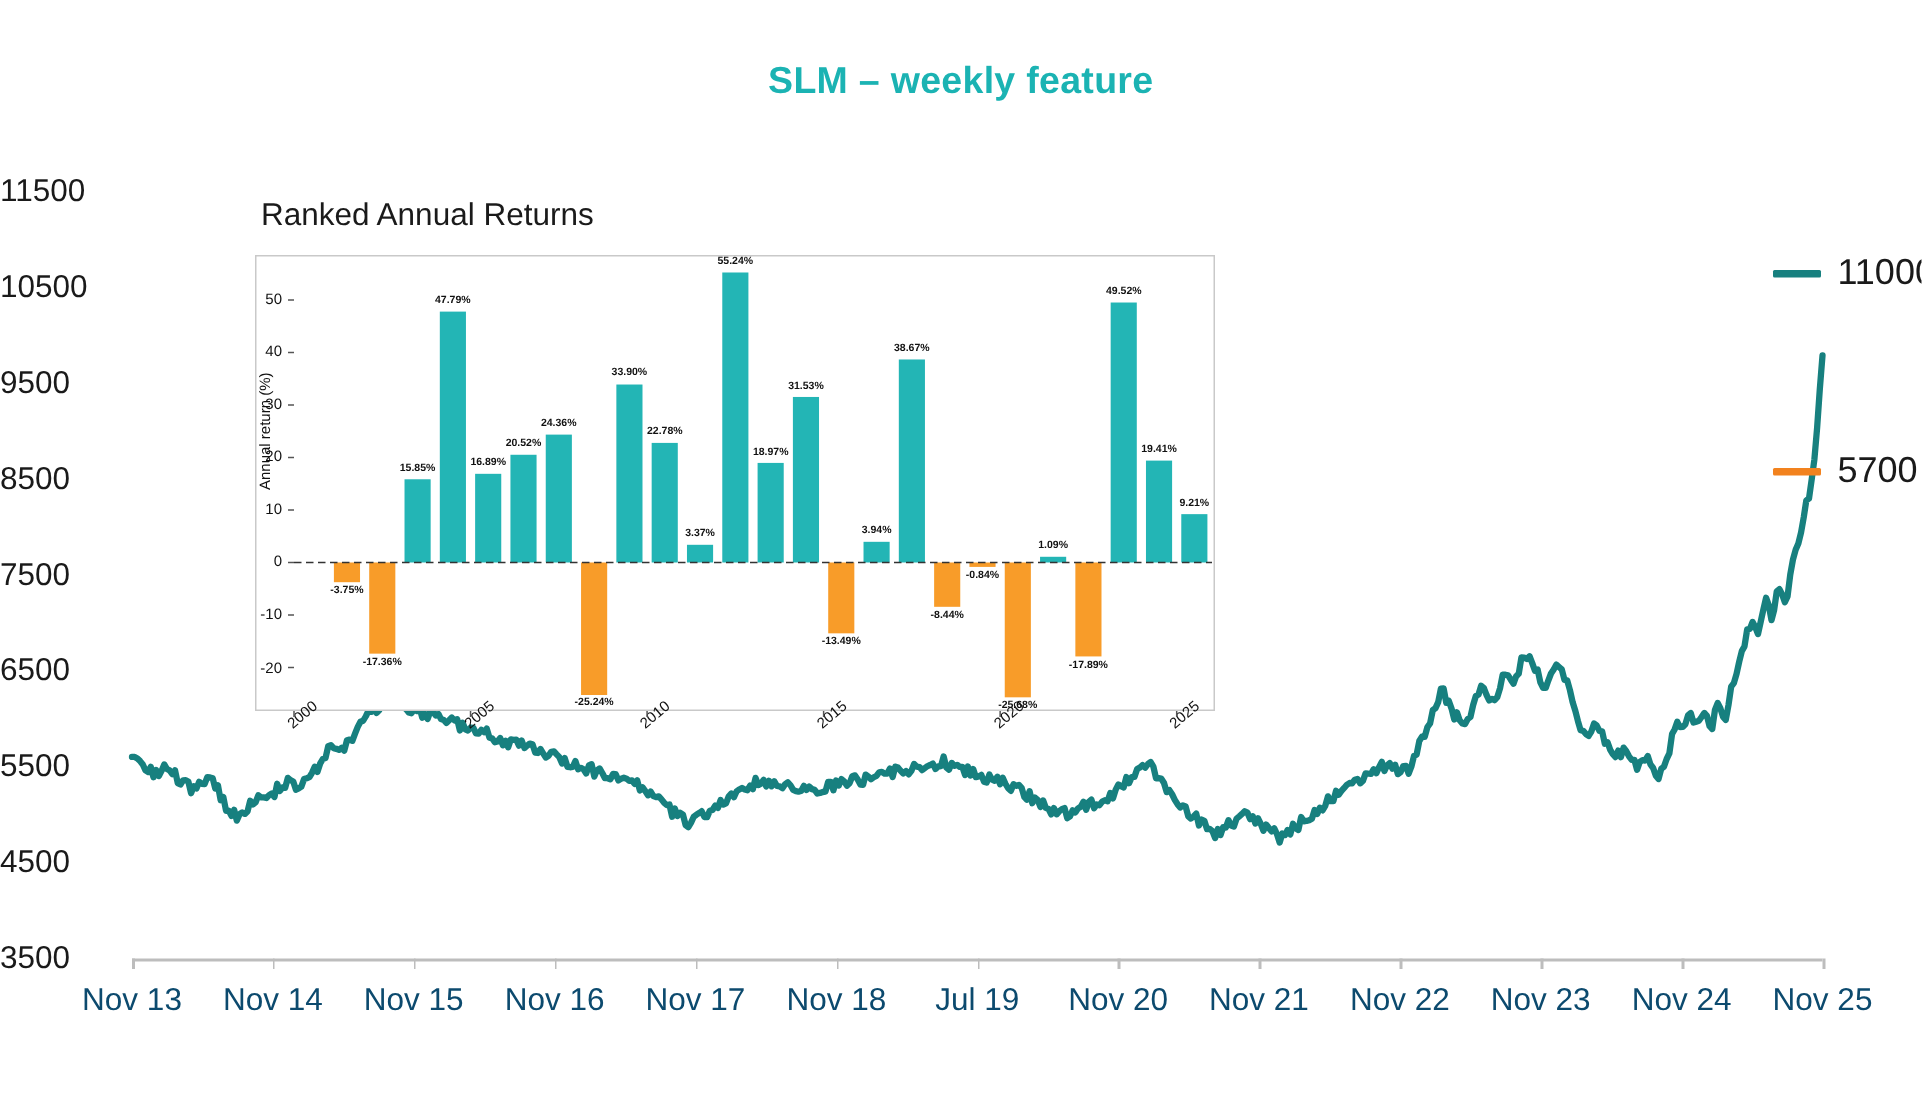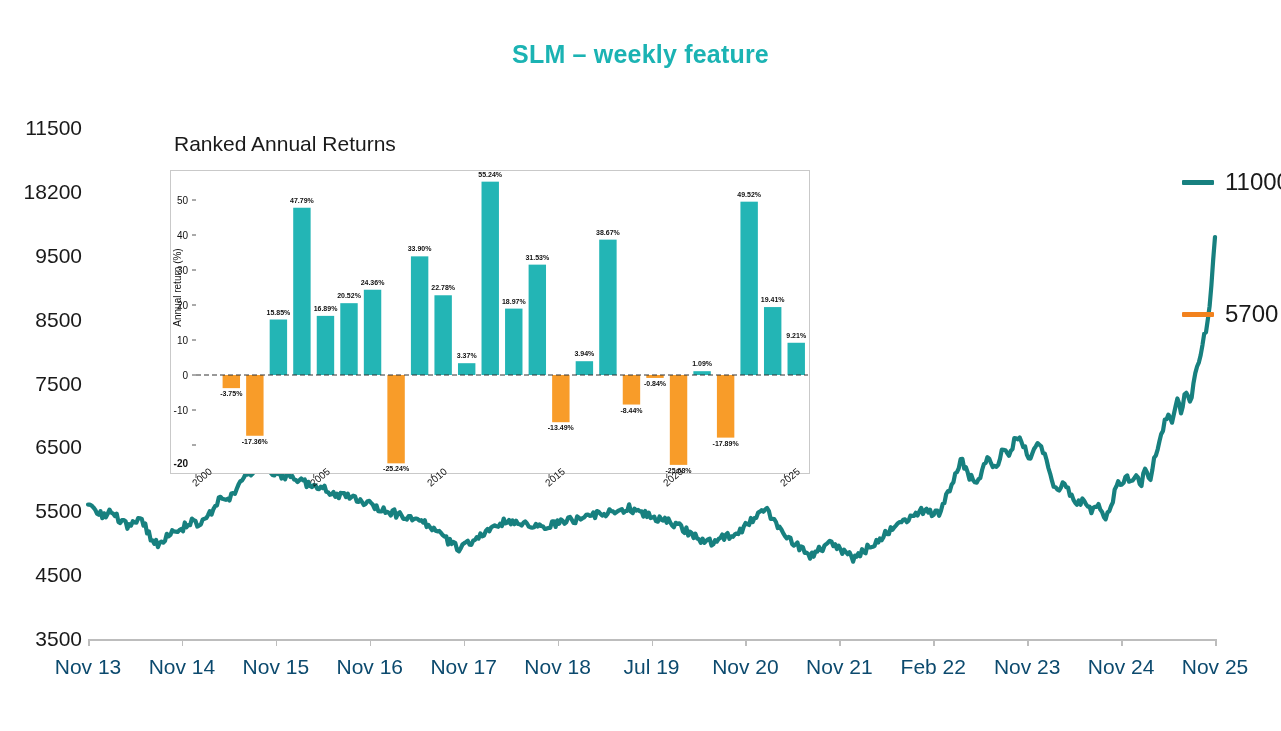--- a/index.html
+++ b/index.html
@@ -33,21 +33,21 @@
     position: absolute;
     left: 0;
     top: 110px;
     width: 1281px;
     height: 580px;
   }
   .outer-ytick {
     position: absolute;
     right: 0;
     width: 82px;
-    text-align: right;
+    text-align: left;
     font-size: 21px;
     color: #1a1a1a;
     transform: translateY(-50%);
     white-space: nowrap;
   }
   .outer-xtick {
     position: absolute;
     top: 0;
     font-size: 21px;
     color: #0c4a6e;
@@ -175,21 +175,21 @@
 </style>
 </head>
 <body>
 
 <div id="chart-title">SLM – weekly feature</div>
 
 <div id="outer-chart">
 
   <div id="outer-yticks">
       <div class="outer-ytick" style="top: 18px; right: 1199px;">11500</div>
-      <div class="outer-ytick" style="top: 81.875px; right: 1199px;">18200</div>
+      <div class="outer-ytick" style="top: 81.875px; right: 1199px;">10500</div>
       <div class="outer-ytick" style="top: 145.75px; right: 1199px;">9500</div>
       <div class="outer-ytick" style="top: 209.625px; right: 1199px;">8500</div>
       <div class="outer-ytick" style="top: 273.5px; right: 1199px;">7500</div>
       <div class="outer-ytick" style="top: 337.375px; right: 1199px;">6500</div>
       <div class="outer-ytick" style="top: 401.25px; right: 1199px;">5500</div>
       <div class="outer-ytick" style="top: 465.125px; right: 1199px;">4500</div>
       <div class="outer-ytick" style="top: 529px; right: 1199px; padding-left: 16px;">3500</div>
     </div>
 
   <div id="outer-axis-line"></div>
@@ -211,21 +211,21 @@
   <div id="outer-xticks">
       <div class="outer-xtick" style="left: 88px; top: 545px;">Nov 13</div>
       <div class="outer-xtick" style="left: 181.917px; top: 545px;">Nov 14</div>
       <div class="outer-xtick" style="left: 275.833px; top: 545px;">Nov 15</div>
       <div class="outer-xtick" style="left: 369.75px; top: 545px;">Nov 16</div>
       <div class="outer-xtick" style="left: 463.667px; top: 545px;">Nov 17</div>
       <div class="outer-xtick" style="left: 557.583px; top: 545px;">Nov 18</div>
       <div class="outer-xtick" style="left: 651.5px; top: 545px;">Jul 19</div>
       <div class="outer-xtick" style="left: 745.417px; top: 545px;">Nov 20</div>
       <div class="outer-xtick" style="left: 839.333px; top: 545px;">Nov 21</div>
-      <div class="outer-xtick" style="left: 933.25px; top: 545px;">Feb 22</div>
+      <div class="outer-xtick" style="left: 933.25px; top: 545px;">Nov 22</div>
       <div class="outer-xtick" style="left: 1027.17px; top: 545px;">Nov 23</div>
       <div class="outer-xtick" style="left: 1121.08px; top: 545px;">Nov 24</div>
       <div class="outer-xtick" style="left: 1215px; top: 545px; text-align: right;">Nov 25</div>
     </div>
 
   <svg id="outer-plot-svg" viewBox="0 0 1281 580" preserveAspectRatio="none">
     <path id="main-line-path" fill="none" stroke="#17807F" stroke-width="4.2" stroke-linejoin="round" stroke-linecap="round" d="M88.0 394.6 L89.8 394.6 L91.6 395.6 L93.4 397.4 L95.2 399.7 L97.0 403.6 L98.8 404.7 L100.5 401.2 L102.3 408.2 L104.1 403.3 L105.9 407.4 L107.7 403.9 L109.5 399.6 L111.3 402.7 L113.1 403.6 L114.9 406.1 L116.7 403.6 L118.5 412.1 L120.3 413.0 L122.0 410.2 L123.8 410.1 L125.6 411.2 L127.4 418.8 L129.2 414.1 L131.0 415.6 L132.8 411.2 L134.6 412.5 L136.4 412.7 L138.2 408.1 L140.0 408.3 L141.8 408.9 L143.5 415.7 L145.3 413.6 L147.1 423.5 L148.9 421.4 L150.7 430.5 L152.5 430.4 L154.3 433.9 L156.1 429.9 L157.9 437.1 L159.7 432.8 L161.5 431.6 L163.3 432.6 L165.0 431.0 L166.8 423.8 L168.6 426.3 L170.4 424.9 L172.2 420.2 L174.0 421.5 L175.8 421.6 L177.6 422.0 L179.4 420.1 L181.2 419.0 L183.0 421.3 L184.8 412.5 L186.5 417.3 L188.3 415.0 L190.1 415.2 L191.9 408.6 L193.7 410.1 L195.5 411.0 L197.3 416.5 L199.1 415.6 L200.9 414.4 L202.7 409.4 L204.5 408.8 L206.3 408.1 L208.0 405.2 L209.8 401.1 L211.6 404.6 L213.4 399.1 L215.2 396.0 L217.0 395.4 L218.8 387.5 L220.6 386.8 L222.4 388.8 L224.2 389.2 L226.0 389.9 L227.8 388.6 L229.5 390.5 L231.3 383.6 L233.1 383.1 L234.9 383.9 L236.7 379.1 L238.5 374.6 L240.3 371.2 L242.1 370.5 L243.9 367.5 L245.7 363.8 L247.5 364.6 L249.3 363.3 L251.0 365.3 L252.8 363.5 L254.6 359.0 L256.4 356.1 L258.2 354.8 L260.0 360.1 L261.8 361.0 L263.6 356.3 L265.4 356.4 L267.2 360.1 L269.0 361.4 L270.8 362.9 L272.5 365.0 L274.3 365.5 L276.1 363.0 L277.9 364.0 L279.7 361.6 L281.5 368.5 L283.3 365.9 L285.1 369.3 L286.9 364.1 L288.7 364.4 L290.5 367.0 L292.3 366.0 L294.0 369.4 L295.8 370.0 L297.6 372.0 L299.4 370.2 L301.2 368.4 L303.0 370.3 L304.8 369.5 L306.6 377.0 L308.4 371.8 L310.2 376.2 L312.0 377.0 L313.8 375.0 L315.6 375.3 L317.3 378.9 L319.1 379.1 L320.9 376.6 L322.7 378.1 L324.5 375.7 L326.3 381.8 L328.1 382.2 L329.9 384.8 L331.7 384.3 L333.5 382.0 L335.3 386.9 L337.1 383.8 L338.8 388.2 L340.6 382.9 L342.4 383.2 L344.2 383.1 L346.0 387.1 L347.8 383.7 L349.6 388.7 L351.4 387.1 L353.2 385.7 L355.0 386.2 L356.8 391.7 L358.6 392.0 L360.3 389.3 L362.1 392.2 L363.9 395.0 L365.7 393.9 L367.5 391.2 L369.3 390.9 L371.1 392.9 L372.9 394.8 L374.7 399.0 L376.5 395.4 L378.3 401.2 L380.1 401.5 L381.8 401.3 L383.6 397.4 L385.4 402.9 L387.2 401.9 L389.0 402.9 L390.8 405.6 L392.6 400.3 L394.4 399.5 L396.2 407.7 L398.0 403.5 L399.8 402.3 L401.6 405.5 L403.3 408.8 L405.1 408.8 L406.9 409.5 L408.7 406.0 L410.5 406.1 L412.3 410.3 L414.1 409.1 L415.9 408.5 L417.7 409.1 L419.5 410.6 L421.3 410.2 L423.1 412.6 L424.8 410.2 L426.6 417.0 L428.4 414.9 L430.2 417.4 L432.0 420.2 L433.8 417.7 L435.6 420.7 L437.4 421.4 L439.2 420.9 L441.0 422.9 L442.8 425.2 L444.6 426.7 L446.3 426.3 L448.1 434.5 L449.9 429.0 L451.7 434.0 L453.5 431.9 L455.3 433.1 L457.1 440.1 L458.9 441.4 L460.7 438.4 L462.5 434.5 L464.3 433.1 L466.1 432.0 L467.8 430.8 L469.6 434.7 L471.4 434.8 L473.2 430.5 L475.0 430.0 L476.8 427.1 L478.6 428.6 L480.4 423.4 L482.2 426.4 L484.0 425.6 L485.8 420.9 L487.6 419.0 L489.3 421.4 L491.1 417.5 L492.9 416.3 L494.7 415.3 L496.5 416.3 L498.3 416.8 L500.1 413.7 L501.9 416.1 L503.7 408.6 L505.5 413.4 L507.3 412.5 L509.1 409.9 L510.8 414.3 L512.6 410.5 L514.4 414.2 L516.2 410.8 L518.0 414.0 L519.8 414.3 L521.6 415.5 L523.4 412.8 L525.2 411.5 L527.0 413.5 L528.8 416.6 L530.6 417.4 L532.3 417.7 L534.1 417.3 L535.9 413.9 L537.7 416.6 L539.5 414.4 L541.3 416.1 L543.1 416.6 L544.9 419.0 L546.7 418.6 L548.5 418.0 L550.3 417.8 L552.1 411.3 L553.9 411.3 L555.6 416.9 L557.4 410.3 L559.2 413.7 L561.0 409.4 L562.8 410.9 L564.6 413.8 L566.4 412.1 L568.2 407.5 L570.0 406.9 L571.8 409.7 L573.6 413.0 L575.4 413.2 L577.1 406.4 L578.9 407.7 L580.7 409.5 L582.5 408.2 L584.3 407.3 L586.1 404.9 L587.9 404.6 L589.7 405.8 L591.5 405.7 L593.3 402.4 L595.1 408.0 L596.9 401.1 L598.6 401.7 L600.4 403.8 L602.2 405.6 L604.0 404.0 L605.8 406.2 L607.6 403.9 L609.4 399.3 L611.2 401.1 L613.0 401.4 L614.8 403.4 L616.6 402.0 L618.4 400.7 L620.1 400.0 L621.9 399.1 L623.7 402.7 L625.5 401.0 L627.3 400.8 L629.1 394.3 L630.9 401.7 L632.7 403.1 L634.5 398.6 L636.3 400.6 L638.1 399.9 L639.9 401.3 L641.6 401.3 L643.4 406.7 L645.2 401.0 L647.0 407.0 L648.8 402.7 L650.6 408.1 L652.4 407.6 L654.2 406.6 L656.0 411.1 L657.8 411.7 L659.6 406.4 L661.4 409.8 L663.1 410.5 L664.9 407.8 L666.7 412.8 L668.5 408.5 L670.3 412.5 L672.1 415.5 L673.9 417.2 L675.7 412.8 L677.5 413.9 L679.3 413.3 L681.1 415.2 L682.9 421.4 L684.6 423.1 L686.4 417.5 L688.2 425.5 L690.0 421.7 L691.8 423.2 L693.6 428.0 L695.4 423.6 L697.2 428.6 L699.0 429.3 L700.8 432.9 L702.6 428.7 L704.4 432.9 L706.1 430.9 L707.9 429.5 L709.7 428.7 L711.5 435.5 L713.3 434.3 L715.1 430.2 L716.9 431.6 L718.7 428.9 L720.5 427.8 L722.3 424.5 L724.1 429.9 L725.9 424.6 L727.6 423.1 L729.4 428.8 L731.2 426.3 L733.0 426.8 L734.8 424.4 L736.6 423.5 L738.4 424.1 L740.2 418.7 L742.0 422.3 L743.8 416.4 L745.6 413.0 L747.4 414.1 L749.1 415.0 L750.9 408.0 L752.7 412.1 L754.5 408.1 L756.3 407.9 L758.1 402.7 L759.9 401.7 L761.7 400.1 L763.5 401.7 L765.3 399.4 L767.1 398.0 L768.9 401.0 L770.7 408.9 L772.4 408.8 L774.2 409.1 L776.0 412.0 L777.8 418.1 L779.6 416.8 L781.4 419.5 L783.2 423.2 L785.0 426.1 L786.8 428.3 L788.6 426.9 L790.4 427.6 L792.2 434.2 L793.9 435.7 L795.7 434.3 L797.5 432.4 L799.3 440.3 L801.1 436.4 L802.9 437.2 L804.7 442.8 L806.5 442.6 L808.3 444.1 L810.1 448.7 L811.9 442.6 L813.7 446.7 L815.4 441.5 L817.2 441.7 L819.0 436.8 L820.8 440.3 L822.6 441.0 L824.4 435.7 L826.2 434.2 L828.0 432.6 L829.8 430.8 L831.6 431.7 L833.4 436.1 L835.2 434.2 L836.9 439.0 L838.7 435.6 L840.5 439.3 L842.3 443.9 L844.1 439.7 L845.9 442.0 L847.7 444.2 L849.5 442.2 L851.3 446.1 L853.1 451.7 L854.9 445.6 L856.7 446.7 L858.4 443.3 L860.2 446.3 L862.0 439.2 L863.8 442.2 L865.6 443.3 L867.4 434.7 L869.2 437.5 L871.0 437.3 L872.8 436.8 L874.6 435.8 L876.4 430.0 L878.2 432.6 L879.9 428.5 L881.7 430.2 L883.5 427.2 L885.3 420.9 L887.1 424.1 L888.9 424.1 L890.7 417.2 L892.5 419.8 L894.3 417.3 L896.1 415.3 L897.9 413.2 L899.7 412.0 L901.4 412.2 L903.2 409.8 L905.0 409.3 L906.8 412.2 L908.6 410.6 L910.4 405.6 L912.2 405.8 L914.0 405.9 L915.8 402.8 L917.6 405.5 L919.4 401.4 L921.2 397.9 L922.9 404.0 L924.7 400.3 L926.5 398.7 L928.3 402.5 L930.1 399.8 L931.9 406.1 L933.7 404.8 L935.5 400.7 L937.3 400.6 L939.1 405.8 L940.9 401.1 L942.7 393.9 L944.4 393.1 L946.2 384.0 L948.0 381.1 L949.8 381.3 L951.6 374.7 L953.4 372.3 L955.2 363.4 L957.0 362.1 L958.8 358.1 L960.6 349.1 L962.4 348.9 L964.2 358.6 L965.9 357.3 L967.7 362.4 L969.5 369.7 L971.3 364.9 L973.1 370.2 L974.9 372.3 L976.7 372.7 L978.5 369.3 L980.3 368.0 L982.1 360.0 L983.9 354.0 L985.7 353.0 L987.4 347.2 L989.2 348.6 L991.0 353.2 L992.8 357.0 L994.6 355.9 L996.4 356.8 L998.2 354.8 L1000.0 348.9 L1001.8 339.7 L1003.6 339.8 L1005.4 340.2 L1007.2 343.1 L1009.0 345.8 L1010.7 341.0 L1012.5 339.1 L1014.3 328.2 L1016.1 328.4 L1017.9 329.3 L1019.7 327.5 L1021.5 332.1 L1023.3 337.2 L1025.1 336.4 L1026.9 344.9 L1028.7 348.5 L1030.5 348.6 L1032.2 343.7 L1034.0 339.0 L1035.8 336.3 L1037.6 333.1 L1039.4 334.7 L1041.2 336.3 L1043.0 343.3 L1044.8 343.6 L1046.6 350.0 L1048.4 358.0 L1050.2 363.8 L1052.0 370.9 L1053.7 376.8 L1055.5 377.2 L1057.3 379.4 L1059.1 380.6 L1060.9 377.7 L1062.7 372.3 L1064.5 373.7 L1066.3 377.3 L1068.1 377.6 L1069.9 385.8 L1071.7 384.8 L1073.5 389.9 L1075.2 392.8 L1077.0 394.7 L1078.8 390.4 L1080.6 394.8 L1082.4 388.4 L1084.2 390.8 L1086.0 394.2 L1087.8 396.6 L1089.6 396.6 L1091.4 403.2 L1093.2 397.9 L1095.0 396.8 L1096.7 397.0 L1098.5 394.0 L1100.3 399.6 L1102.1 402.0 L1103.9 407.1 L1105.7 409.3 L1107.5 402.5 L1109.3 401.1 L1111.1 396.0 L1112.9 392.3 L1114.7 379.4 L1116.5 376.1 L1118.2 371.2 L1120.0 374.8 L1121.8 374.6 L1123.6 372.8 L1125.4 366.8 L1127.2 365.4 L1129.0 371.7 L1130.8 371.1 L1132.6 370.5 L1134.4 368.0 L1136.2 365.3 L1138.0 367.3 L1139.7 374.1 L1141.5 376.0 L1143.3 363.3 L1145.1 358.7 L1146.9 362.2 L1148.7 367.9 L1150.5 369.9 L1152.3 360.2 L1154.1 347.8 L1155.9 345.4 L1157.7 339.3 L1159.5 331.0 L1161.2 324.1 L1163.0 320.9 L1164.8 309.5 L1166.6 309.2 L1168.4 304.6 L1170.2 308.0 L1172.0 312.7 L1173.8 304.5 L1175.6 296.2 L1177.4 288.5 L1179.2 293.6 L1181.0 303.4 L1182.7 297.0 L1184.5 284.3 L1186.3 282.8 L1188.1 286.3 L1189.9 291.5 L1191.7 287.6 L1193.5 273.1 L1195.3 263.1 L1197.1 256.5 L1198.9 252.3 L1200.7 245.0 L1202.5 234.8 L1204.2 223.7 L1206.0 222.3 L1207.8 209.6 L1209.6 196.2 L1211.4 175.4 L1213.2 149.5 L1215.0 127.0"></path>
   </svg>
 </div>
 
@@ -239,21 +239,21 @@
       <div class="legend-label">5700</div>
     </div>
   </div>
 
 <div id="inset">
   <div id="inset-title">Ranked Annual Returns</div>
   <div id="inset-frame"></div>
 
   <div class="inset-ylabel-rot">Annual return (%)</div>
   <div id="inset-yticks">
-      <div class="inset-ytick" style="left: 0px; top: 331px; font-weight: bold;">-20</div>
+      <div class="inset-ytick" style="left: 0px; top: 314px;">-20</div>
       <div class="inset-ytick" style="left: 0px; top: 278px;">-10</div>
       <div class="inset-ytick" style="left: 0px; top: 243px;">0</div>
       <div class="inset-ytick" style="left: 0px; top: 208px;">10</div>
       <div class="inset-ytick" style="left: 0px; top: 173px;">20</div>
       <div class="inset-ytick" style="left: 0px; top: 138px;">30</div>
       <div class="inset-ytick" style="left: 0px; top: 103px;">40</div>
       <div class="inset-ytick" style="left: 0px; top: 68px;">50</div>
     </div>
   <div id="inset-xticks">
       <div class="inset-xtick" style="left: 28px; top: 348px;">2000</div>

